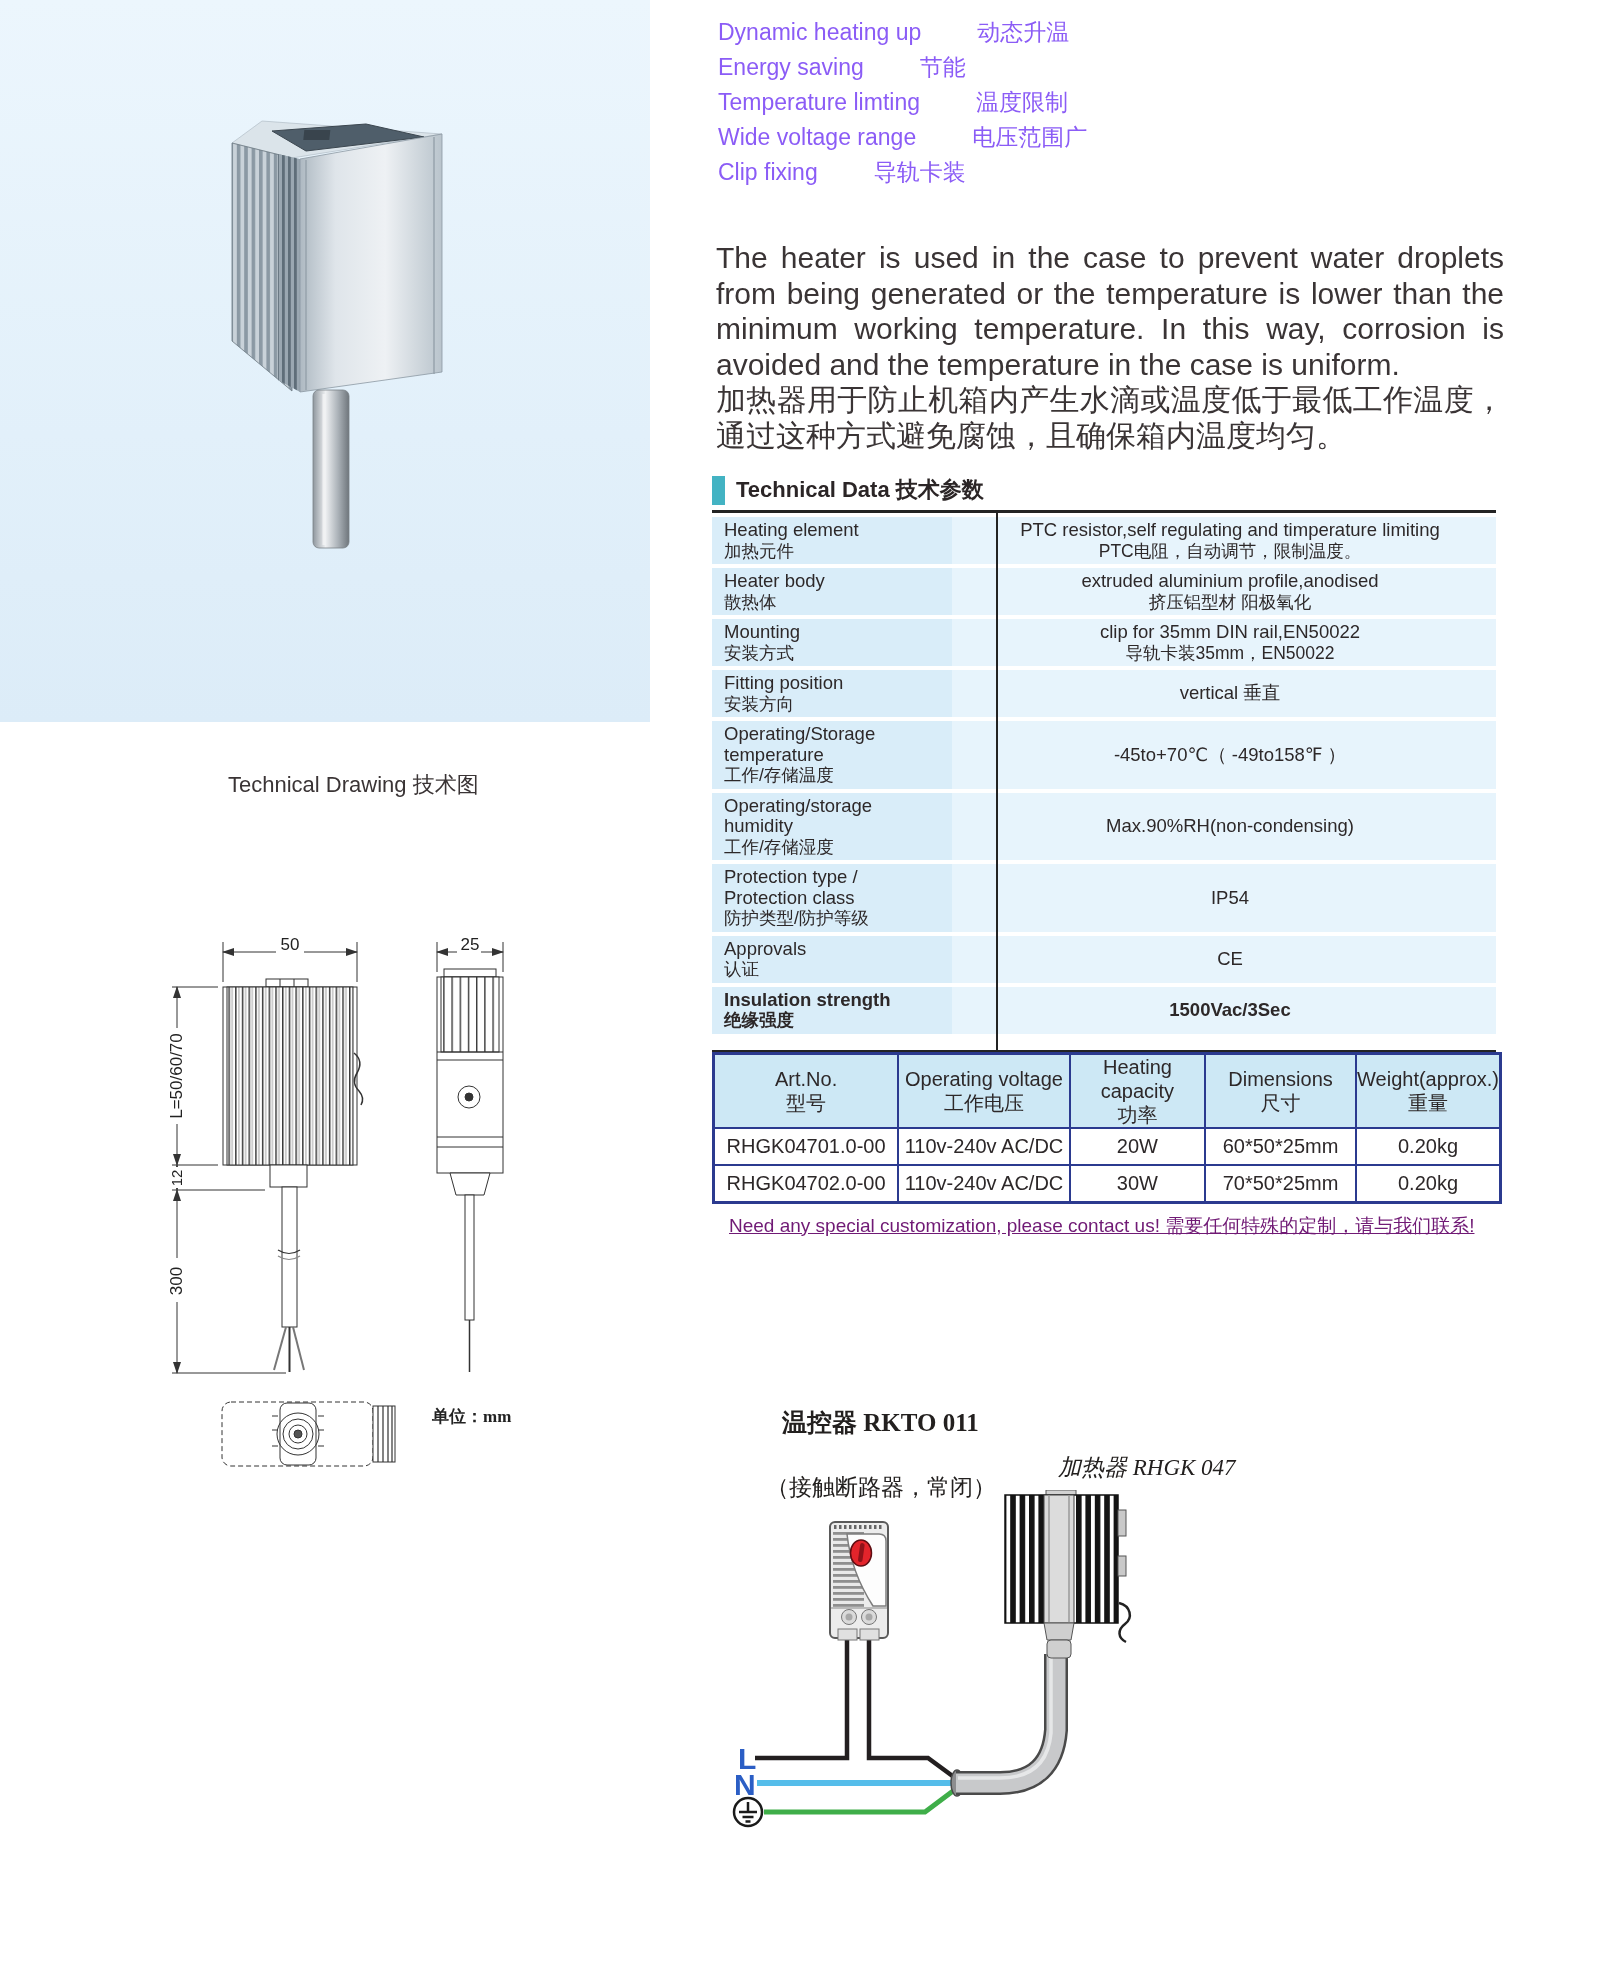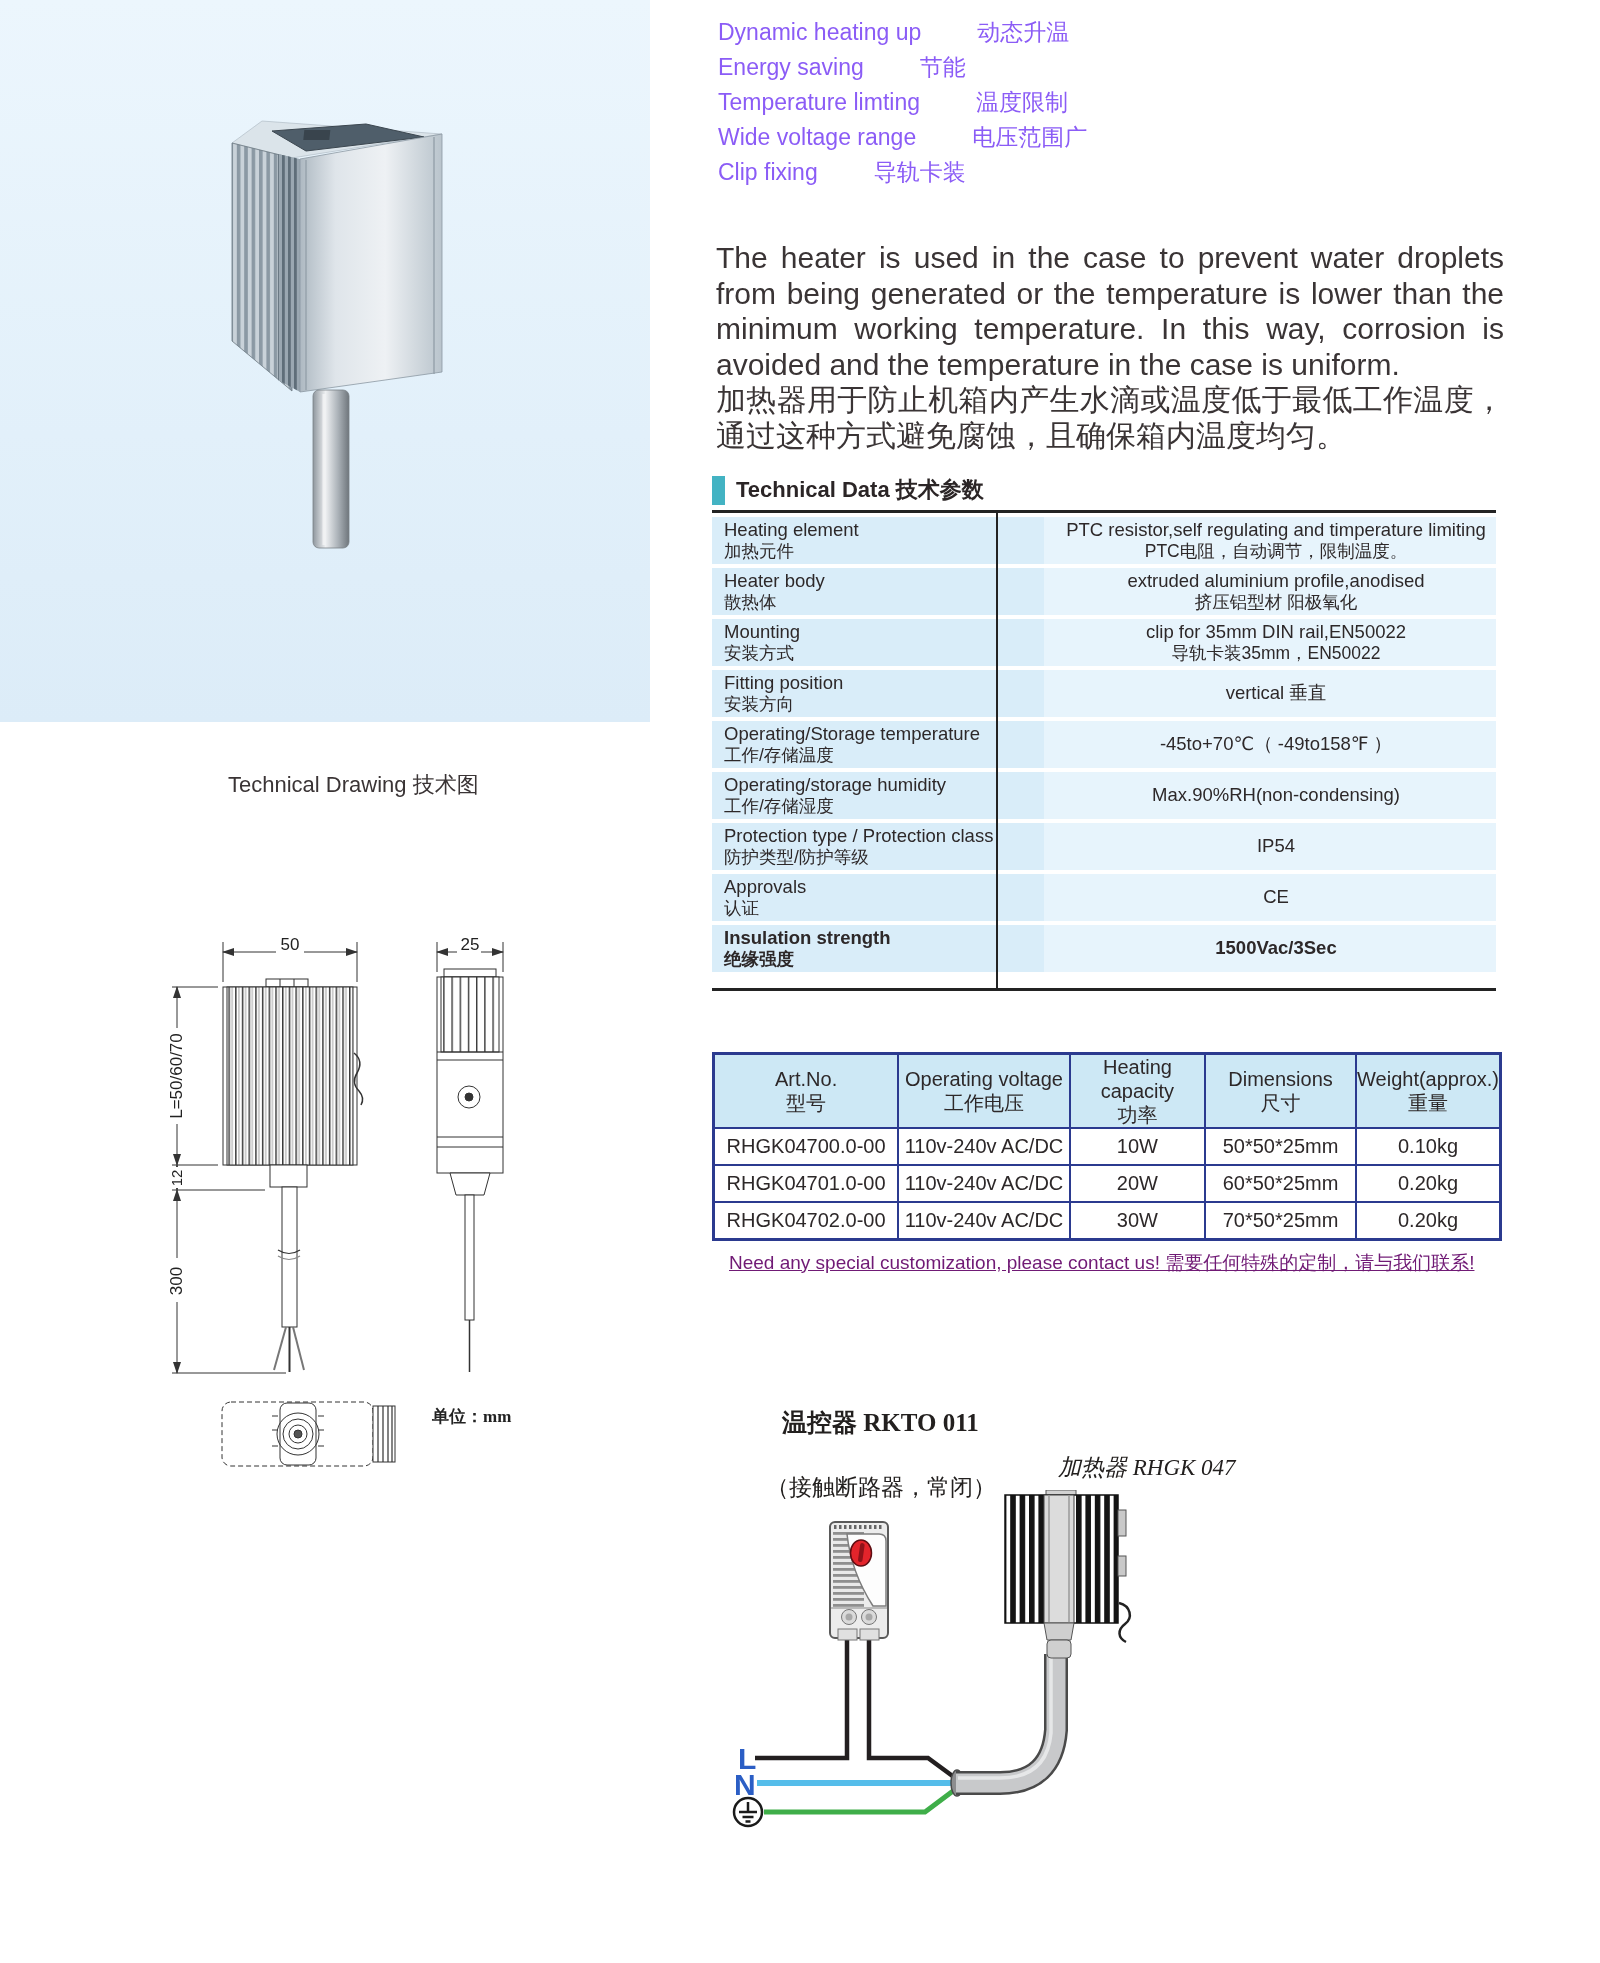--- a/index.html
+++ b/index.html
@@ -22,21 +22,21 @@
   .description { position:absolute; left:716px; top:240px; width:788px; }
   .description p { font-size:30px; line-height:35.5px; text-align:justify; color:#3a3435; }
   
   .tech-section { position:absolute; left:712px; top:475px; width:784px; }
   .tech-heading { display:flex; align-items:center; }
   .teal-bar { width:13px; height:29px; background:#43b3c3; margin-right:11px; }
   .tech-title { font-size:22px; font-weight:bold; color:#2b2526; }
   .tech-table { margin-top:5px; border-top:3px solid #232323; border-bottom:3px solid #232323; position:relative; padding-top:4px; }
   .tech-sep { position:absolute; left:284px; top:0; bottom:0; width:2px; background:#232323; }
   .tech-row { display:flex; margin-bottom:4px; }
-  .tech-label { width:332px; background:#d9edf9; padding:3px 6px 3px 12px; min-height:41px;
+  .tech-label { width:240px; background:#d9edf9; padding:3px 6px 3px 12px; min-height:41px;
                 display:flex; flex-direction:column; justify-content:space-between; }
   .tech-value { flex:1; background:#e7f4fc; padding:3px 6px 3px 18px; min-height:41px;
                 display:flex; flex-direction:column; justify-content:center;align-items:center; }
   .t-en { font-size:18.5px; line-height:20.5px; }
   .t-zh { font-size:17.5px; line-height:20.5px; }
   
   .drawing-title { position:absolute; left:228px; top:770px; font-size:22px; color:#3a3435; }
   .drawing-svg { position:absolute; left:148px; top:920px; }
   
   .products { position:absolute; left:712px; top:1052px; width:790px; }
@@ -310,27 +310,20 @@
       <th class="c3">
             <span class="hline">Dimensions</span>
             <span class="hline">尺寸</span>
           </th>
       <th class="c4">
             <span class="hline">Weight(approx.)</span>
             <span class="hline">重量</span>
           </th>
     </tr>
     <tr>
-      <td>RHGK04700.0-00</td>
-      <td>110v-240v AC/DC</td>
-      <td>10W</td>
-      <td>50*50*25mm</td>
-      <td>0.10kg</td>
-    </tr>
-    <tr>
       <td>RHGK04701.0-00</td>
       <td>110v-240v AC/DC</td>
       <td>20W</td>
       <td>60*50*25mm</td>
       <td>0.20kg</td>
     </tr>
     <tr>
       <td>RHGK04702.0-00</td>
       <td>110v-240v AC/DC</td>
       <td>30W</td>

